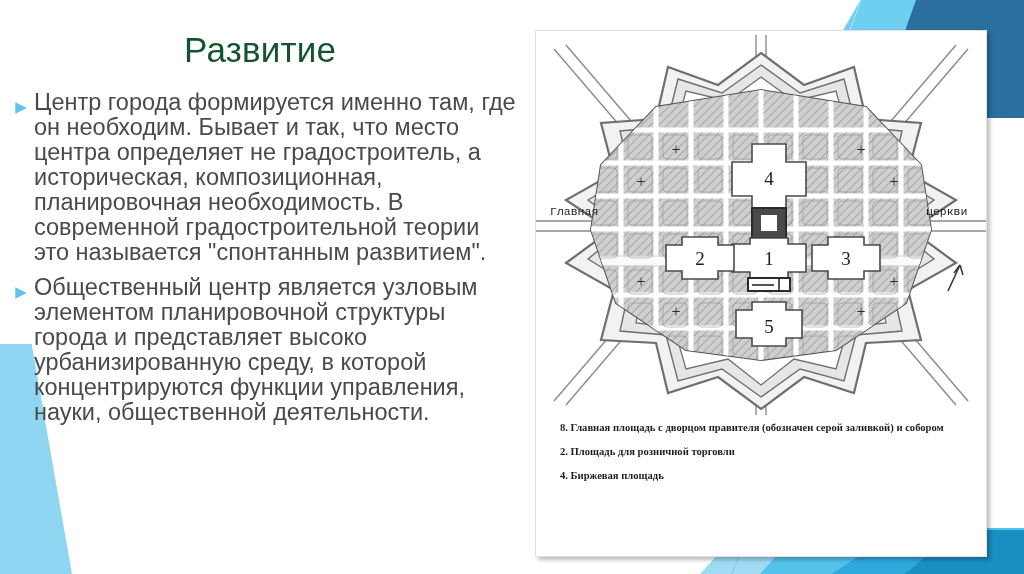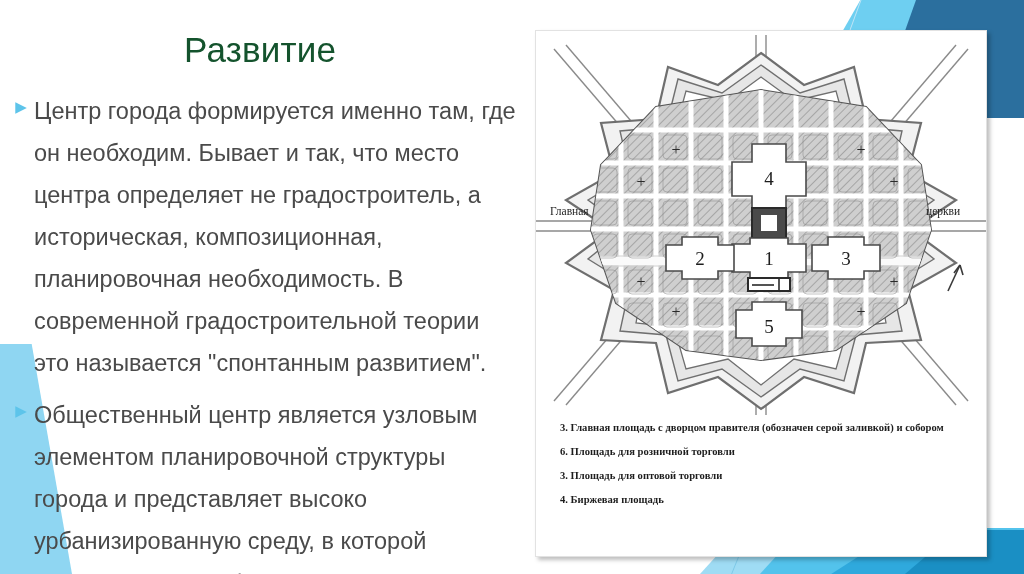--- a/index.html
+++ b/index.html
@@ -68,36 +68,36 @@
 
   
   .bullets{position:absolute;left:8px;top:90px;width:512px;}
   .bullet{display:flex;align-items:flex-start;margin-bottom:10px;}
   .bullet-mark{
     flex:0 0 auto;width:26px;padding-top:9px;
     color:#5dc4ea;font-size:15px;line-height:1;text-align:center;
   }
   .bullet-text{
     flex:1 1 auto;
-    font-size:23.5px;line-height:42px;color:#4a4a4a;
+    font-size:23.5px;line-height:25px;color:#4a4a4a;
     font-weight:400;
   }
 
   
   .picframe{
     position:absolute;left:535px;top:30px;width:450px;height:525px;
     background:#fff;border:1px solid #e2e2e2;
     box-shadow:3px 3px 4px rgba(0,0,0,.25);
     overflow:hidden;
   }
   .plan-wrap{position:absolute;left:0;top:4px;width:450px;height:380px;}
   .plan-svg{display:block;width:450px;height:380px;}
 
   .road-label{
-    position:absolute;font-family:Liberation Serif, serif;
+    position:absolute;font-family:Liberation Mono, monospace;
     font-size:11.5px;color:#1d1d1d;white-space:nowrap;
   }
   .road-label.left{left:14px;top:170px;}
   .road-label.right{left:390px;top:170px;}
 
   
   .legend{
     position:absolute;left:24px;top:390px;right:8px;
     font-family:"Liberation Serif", serif;
     color:#1d1d1d;
@@ -337,20 +337,19 @@
           <line x1="412" y1="256" x2="424" y2="230"></line>
           <path d="M424,230 l-6,8 M424,230 l3,10"></path>
         </g>
       </svg>
 
       <div class="road-label left">Главная</div>
       <div class="road-label right">церкви</div>
     </div>
 
     <div class="legend">
-      <div class="legend-item">3. Главная площадь с дворцом правителя (обозначен серой заливкой) и собором</div>
-      <div class="legend-item">6. Площадь для розничной торговли</div>
-      <div class="legend-item">3. Площадь для оптовой торговли</div>
+      <div class="legend-item">8. Главная площадь с дворцом правителя (обозначен серой заливкой) и собором</div>
+      <div class="legend-item">2. Площадь для розничной торговли</div>
       <div class="legend-item">4. Биржевая площадь</div>
     </div>
 
   </div>
 </div>
 
 </body></html>

